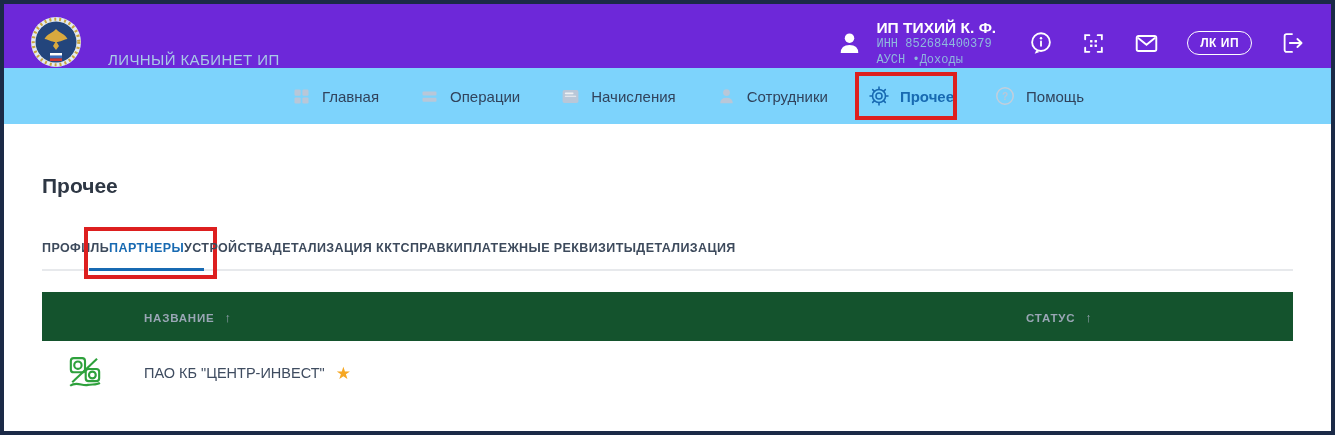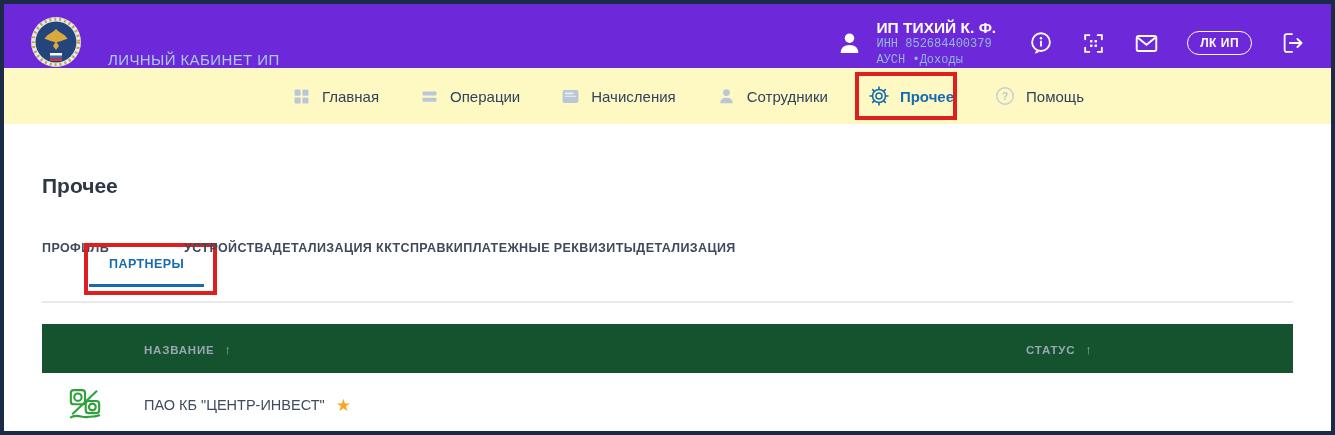--- a/index.html
+++ b/index.html
@@ -19,35 +19,35 @@
   .avatar-ic{ width:27px; height:27px; }
   .usertext{ margin-left:13px; line-height:1.15; }
   .user-name{ color:#fff; font-size:15.5px; font-weight:bold; }
   .user-inn,.user-regime{ color:#8fb9dd; font-size:12px; margin-top:2px;font-family:Liberation Mono, monospace; }
   .hdr-icons{ display:flex; align-items:center; gap:27px; margin-left:32px; }
   .hdr-icons svg{ display:block; }
   .lk-pill{ border:1.5px solid #fff; border-radius:14px; color:#fff; font-size:12px;
             font-weight:bold; padding:4px 12px; letter-spacing:.5px; white-space:nowrap; }
 
   
-  .mainnav{ height:56px; background:#fef9c3; display:flex; align-items:center;
+  .mainnav{ height:56px; background:#7dd3fc; display:flex; align-items:center;
             justify-content:center; gap:40px; padding-left:40px; }
   .nav-item{ position:relative; display:flex; align-items:center; gap:10px;
              font-size:15px; color:#31435c; cursor:pointer; }
   .nav-item svg{ display:block; }
   .nav-item.active{ color:#186ab2; font-weight:bold; }
 
   
   .content{ padding:0 38px; }
   .page-title{ margin-top:50px; font-size:21px; font-weight:bold; color:#2e3744; }
 
   .tabs{ margin-top:43px; display:flex; border-bottom:2px solid #e7e9ec; }
   .tab{ position:relative; font-size:12.5px; font-weight:bold; letter-spacing:.4px;
         color:#3d4a5c; padding-bottom:14px; white-space:nowrap; cursor:pointer; }
-  .tab.active{ color:#186ab2; padding-left:20px; padding-right:20px; margin:16px -20px; }
+  .tab.active{ color:#186ab2; padding-left:20px; padding-right:20px; margin:0 -20px; }
   .tab.active::after{ content:""; position:absolute; left:0; right:0; bottom:-2px;
         height:3px; background:#186ab2; }
 
   .table{ margin-top:21px; }
   .thead{ height:49px; background:#14532d; display:flex; align-items:center; }
   .th-name{ flex:1; padding-left:102px; }
   .th-status{ width:332px; padding-left:65px; }
   .col-label{ font-size:11.5px; font-weight:bold; letter-spacing:.8px; color:#9aa6b5; }
   .sort-arrow{ font-size:13px; color:#98a4b3; margin-left:10px; }
 

